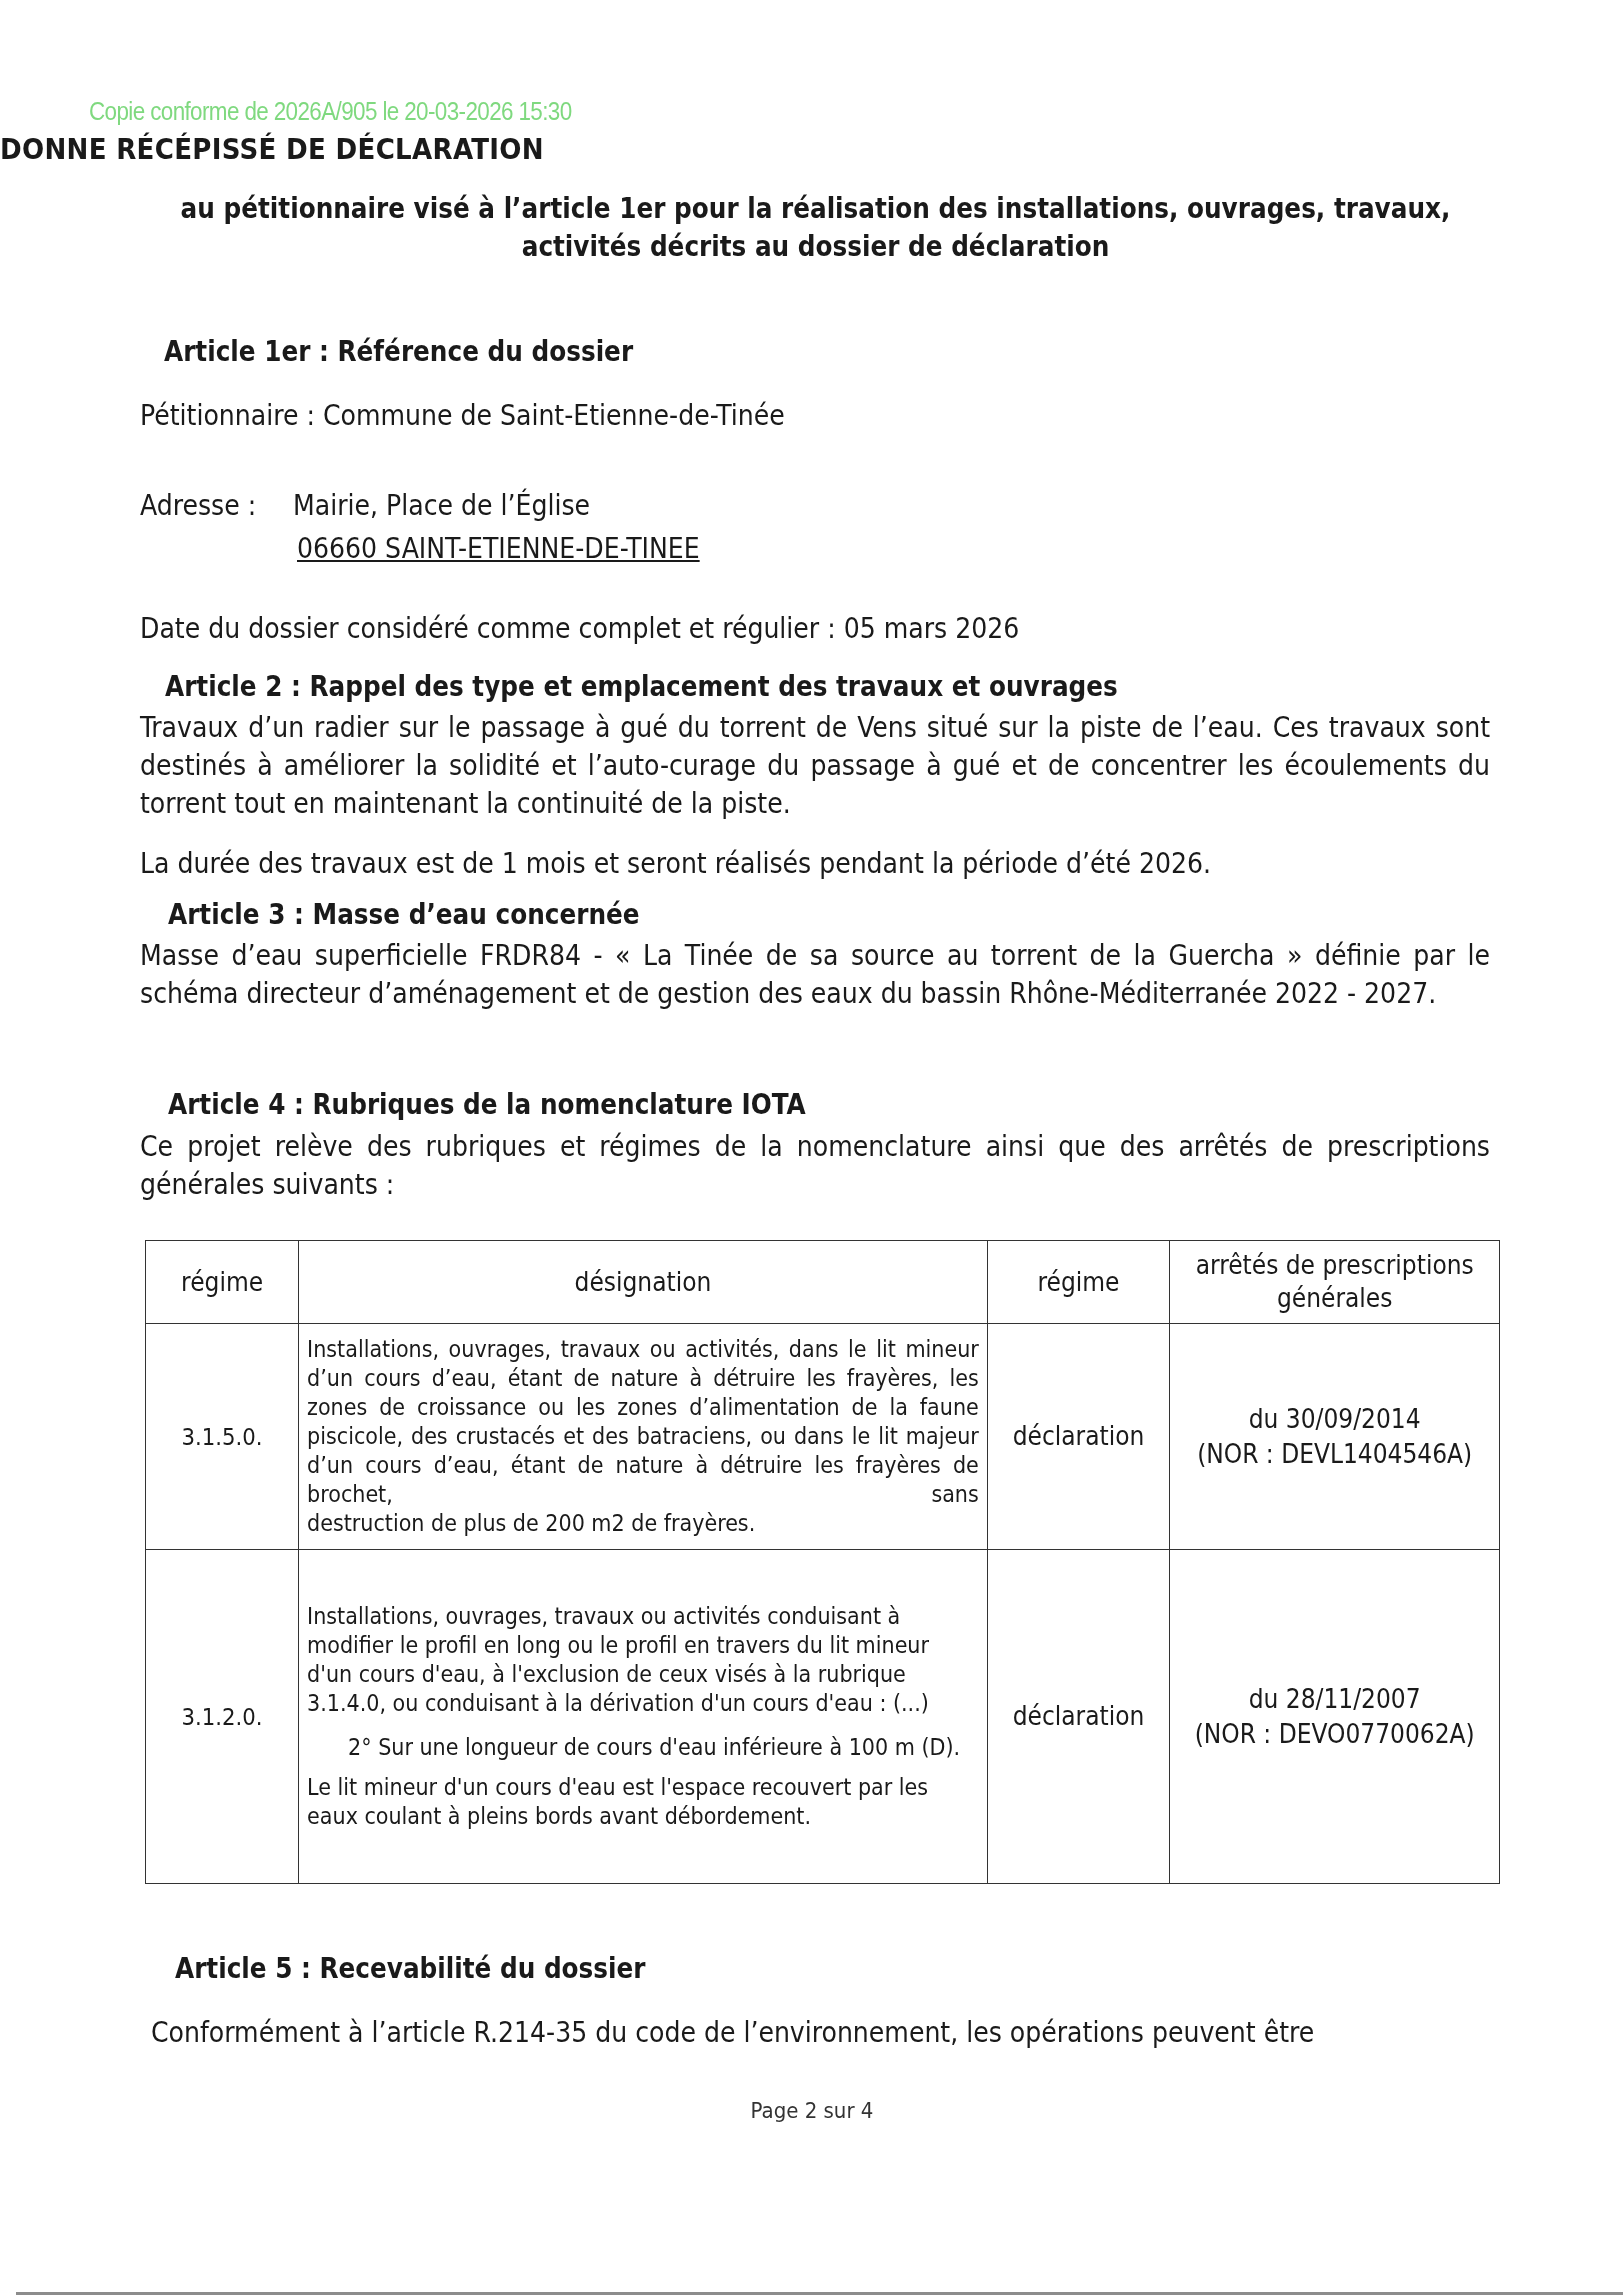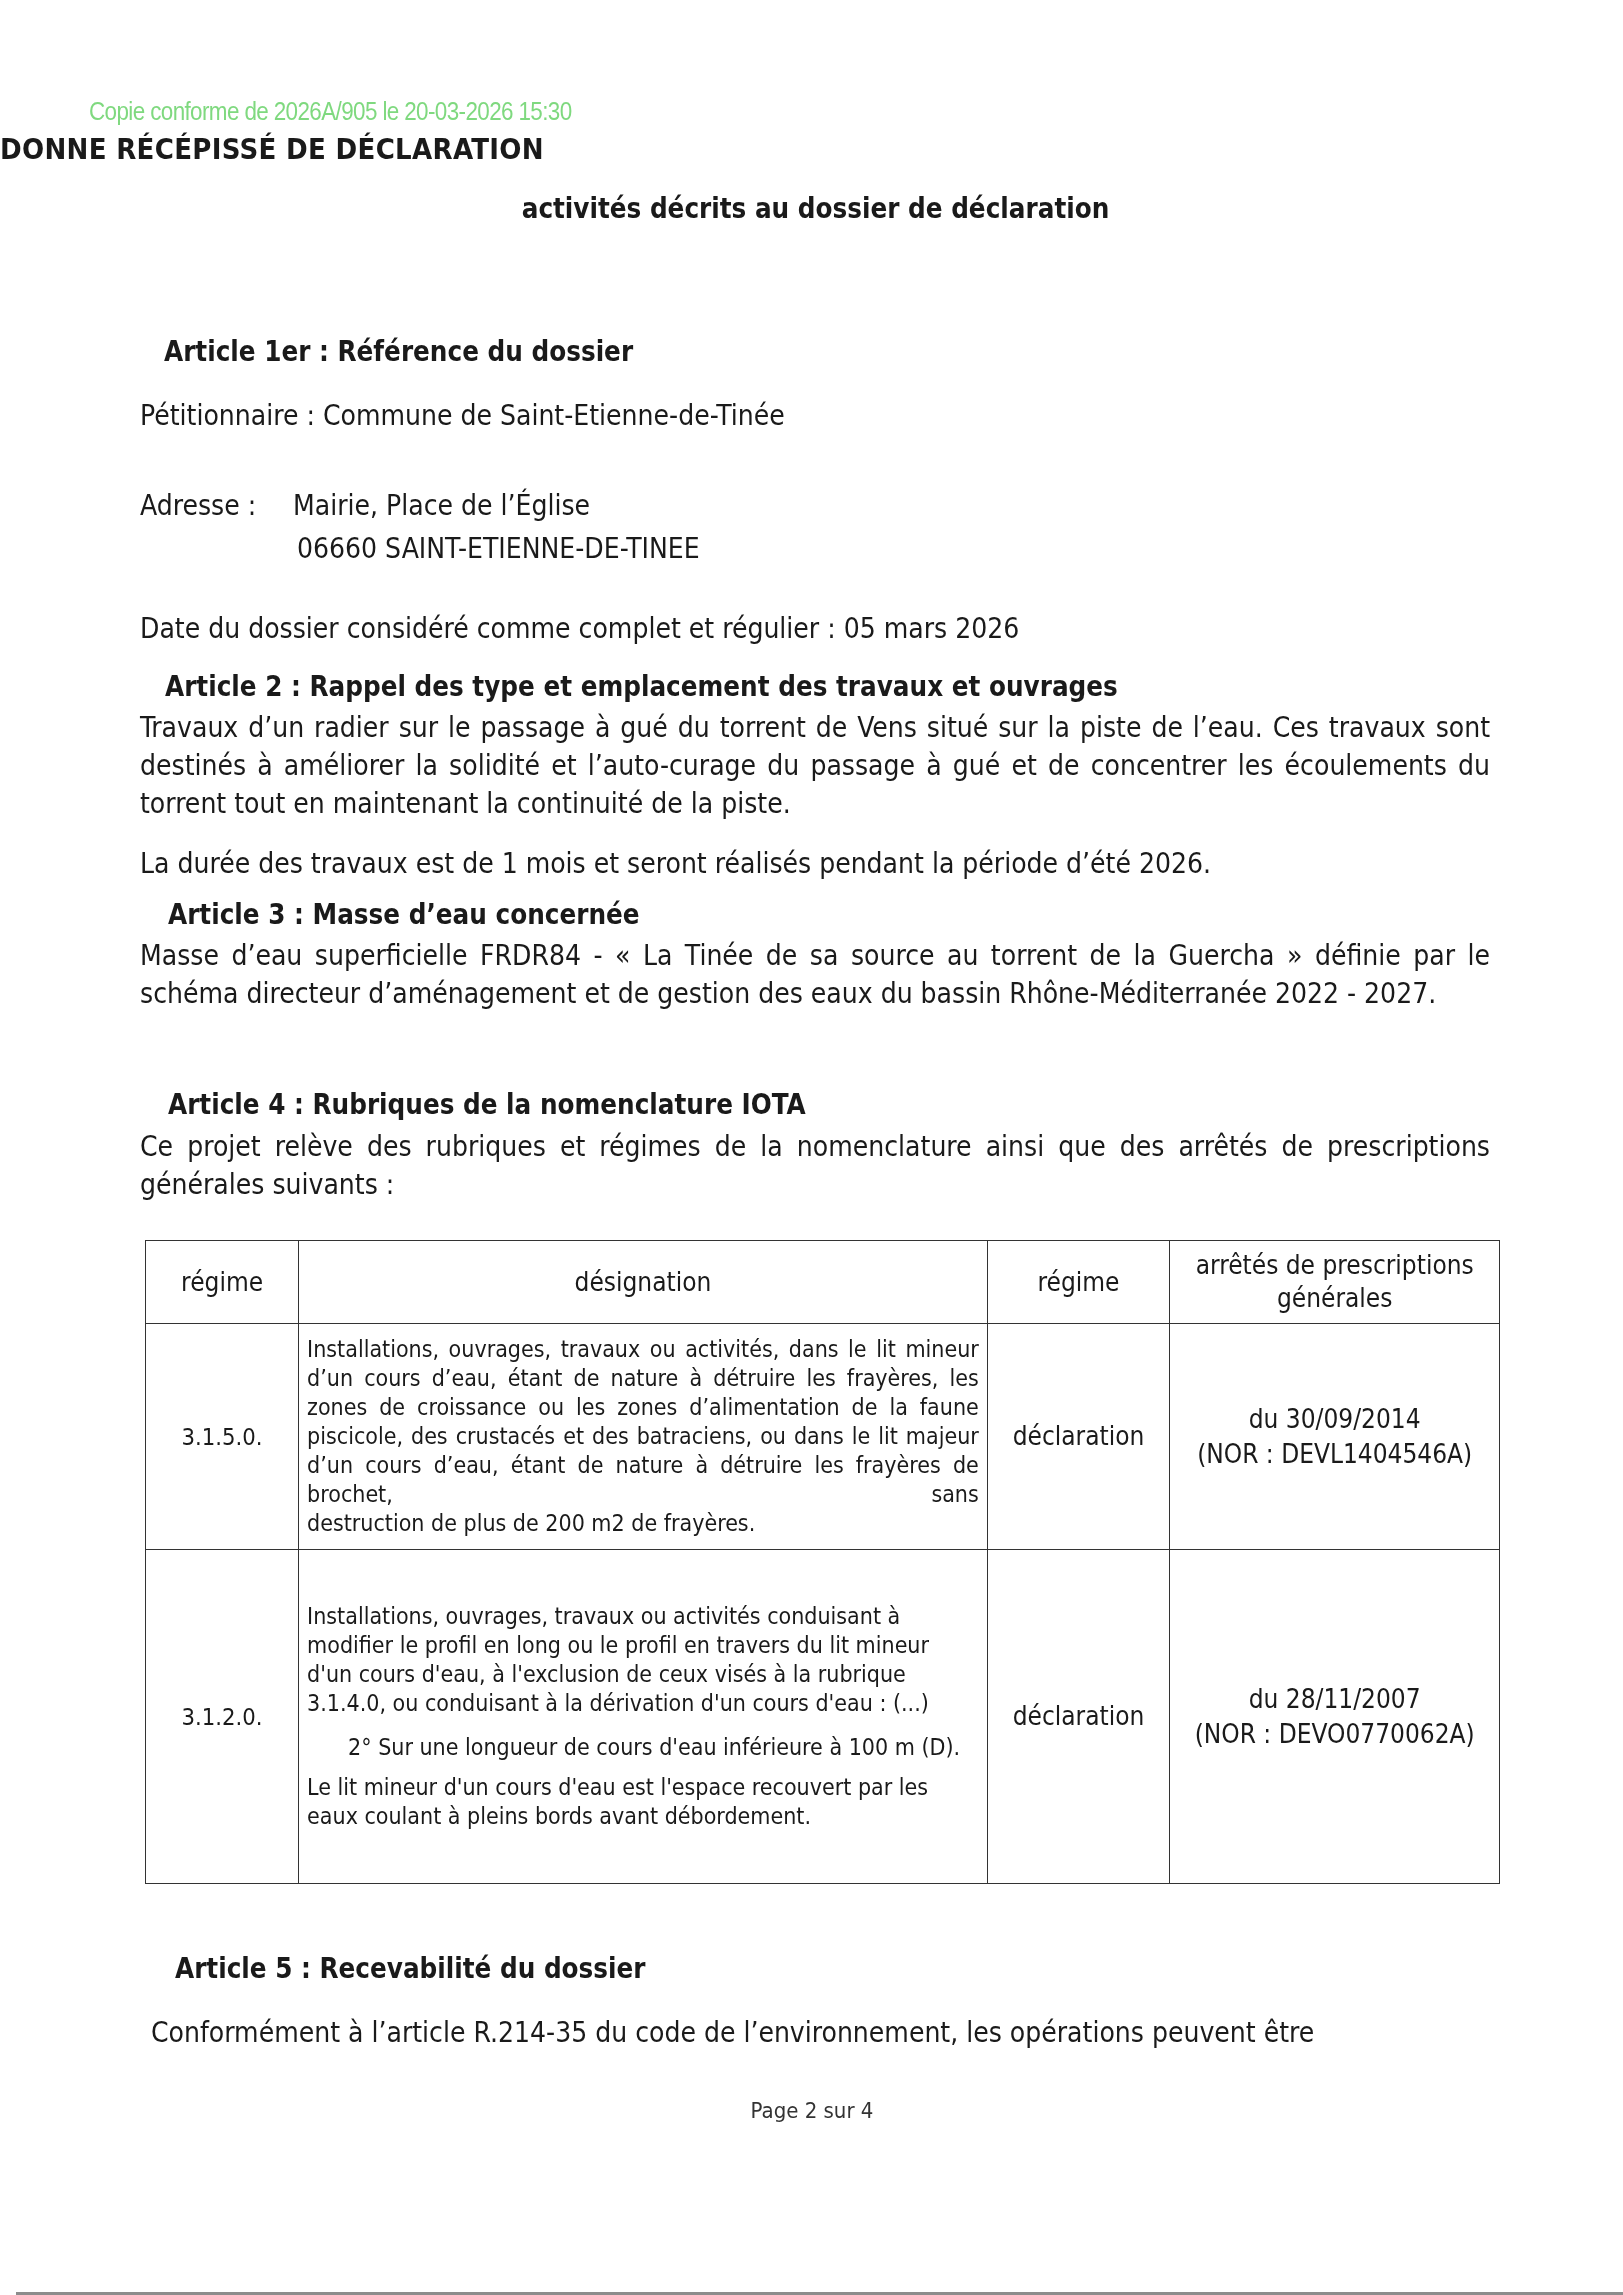--- a/index.html
+++ b/index.html
@@ -35,28 +35,29 @@
   .pagenum { left:0; width:1624px; top:2098px; text-align:center; font-size:22px; color:#333; }
   .bottom-line { left:15.7px; top:2292px; width:1619px; height:2.6px; background:#8c8c8c; }
 </style>
 </head>
 <body>
 
 <div class="abs stamp">Copie conforme de 2026A/905 le 20-03-2026 15:30</div>
 
 <div class="abs title">DONNE RÉCÉPISSÉ DE DÉCLARATION</div>
 <div class="abs subtitle">
+  <div>au pétitionnaire visé à l’article 1er pour la réalisation des installations, ouvrages, travaux,</div>
   <div>activités décrits au dossier de déclaration</div>
 </div>
 
 <div class="abs h" style="left:164px; top:335px;">Article 1er : Référence du dossier</div>
 <div class="abs p nowrap" style="left:140px; top:375px;">Pétitionnaire : Commune de Saint-Etienne-de-Tinée</div>
 <div class="abs p nowrap" style="left:140px; top:465px;">Adresse :</div>
 <div class="abs p nowrap" style="left:293px; top:465px;">Mairie, Place de l’Église</div>
-<div class="abs p nowrap" style="left:297px; top:508px;">06660 SAINT-ETIENNE-DE-TINEE</div>
+<div class="abs p nowrap" style="left:297px; top:508px;text-decoration:underline;">06660 SAINT-ETIENNE-DE-TINEE</div>
 <div class="abs p nowrap" style="left:140px; top:588px;">Date du dossier considéré comme complet et régulier : 05 mars 2026</div>
 
 <div class="abs h" style="left:165px; top:670px;">Article 2 : Rappel des type et emplacement des travaux et ouvrages</div>
 <div class="abs p just" style="left:140px; top:709px; width:1350px;">Travaux d’un radier sur le passage à gué du torrent de Vens situé sur la piste de l’eau. Ces travaux sont destinés à améliorer la solidité et l’auto-curage du passage à gué et de concentrer les écoulements du torrent tout en maintenant la continuité de la piste.</div>
 <div class="abs p nowrap" style="left:140px; top:823px;">La durée des travaux est de 1 mois et seront réalisés pendant la période d’été 2026.</div>
 
 <div class="abs h" style="left:168px; top:898px;">Article 3 : Masse d’eau concernée</div>
 <div class="abs p just" style="left:140px; top:937px; width:1350px;">Masse d’eau superficielle FRDR84 - « La Tinée de sa source au torrent de la Guercha » définie par le schéma directeur d’aménagement et de gestion des eaux du bassin Rhône-Méditerranée 2022 - 2027.</div>
 
 <div class="abs h" style="left:168px; top:1088px;">Article 4 : Rubriques de la nomenclature IOTA</div>

